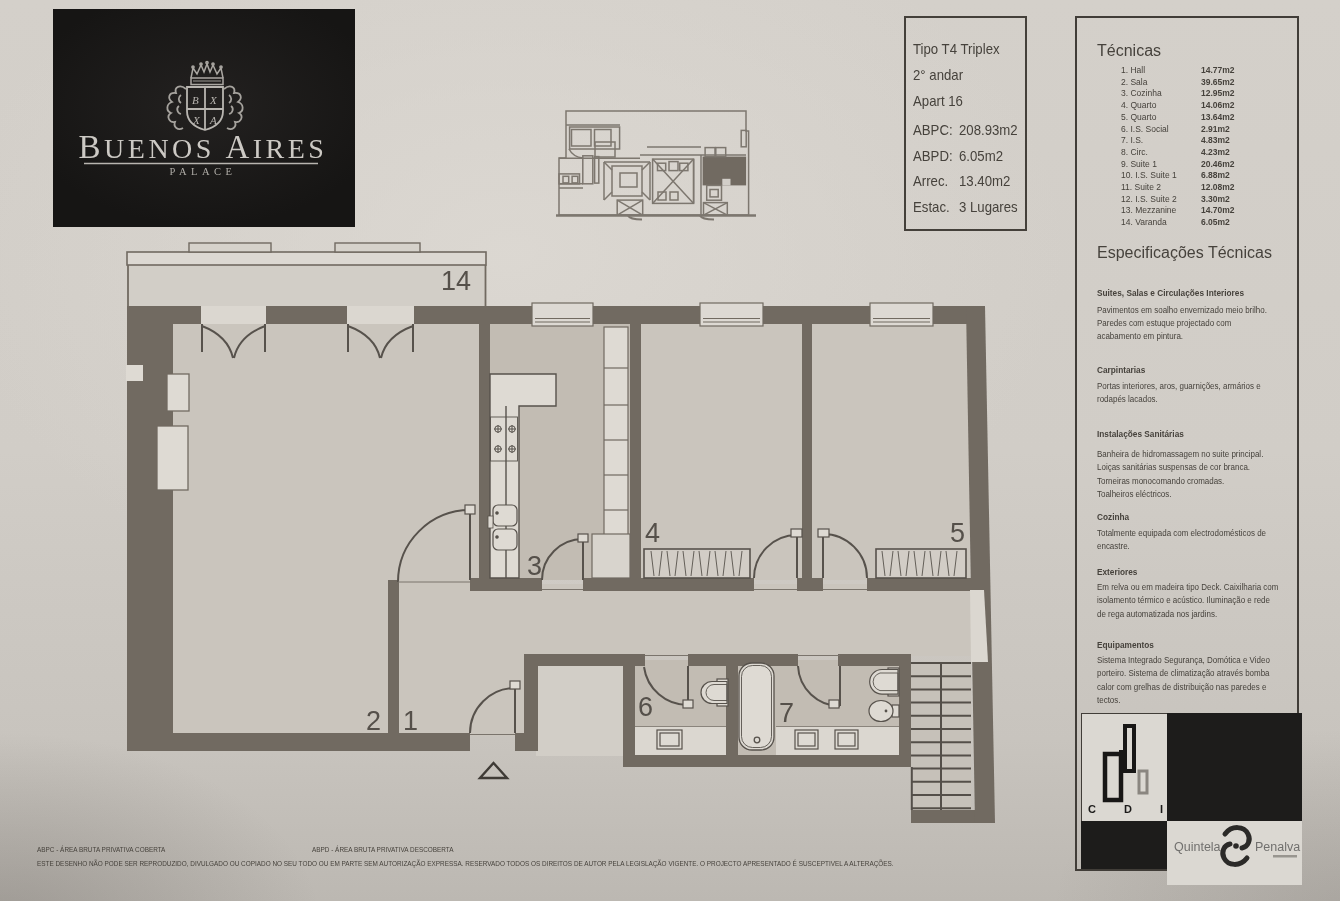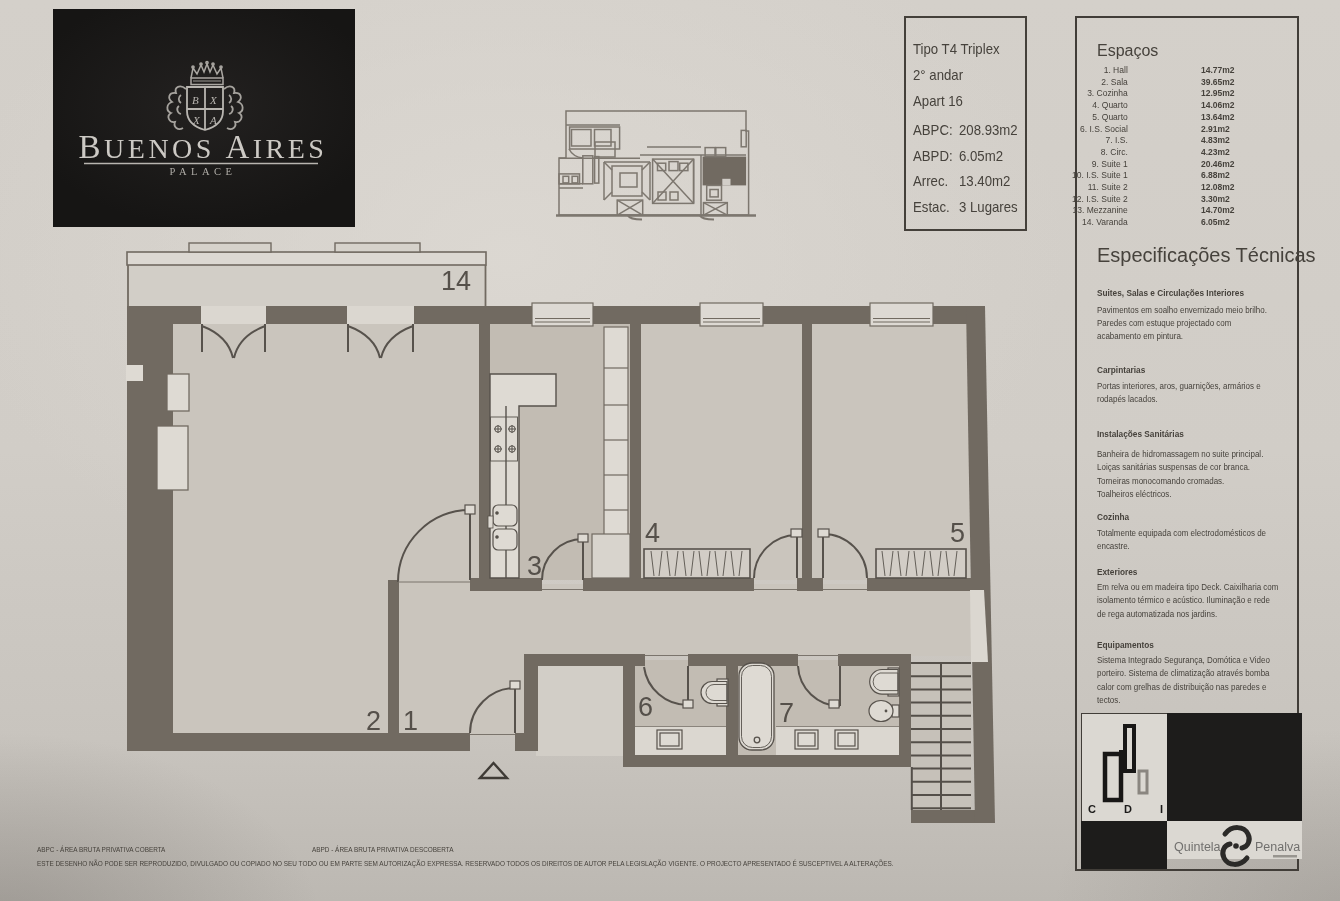--- a/index.html
+++ b/index.html
@@ -457,31 +457,31 @@
 </div>
 <div class="abs txt" style="left:959px;top:117px;width:80px;font-size:15px;line-height:25.5px;transform:scaleX(0.88);transform-origin:0 0;white-space:nowrap;">
   <div>208.93m2</div>
     <div>6.05m2</div>
     <div>13.40m2</div>
     <div>3 Lugares</div>
 </div>
 
 <div class="abs" style="left:1075px;top:16px;width:220px;height:851px;border:2px solid #413d38;"></div>
 
-<div class="abs txt" style="left:1097px;top:42px;font-size:16px;">Espaços</div>
-
-<div class="abs txt" style="left:1072px;top:65px;font-size:8.5px;line-height:11.7px;white-space:nowrap;text-align:right;">
+<div class="abs txt" style="left:1097px;top:42px;font-size:16px;">Técnicas</div>
+
+<div class="abs txt" style="left:1121px;top:65px;font-size:8.5px;line-height:11.7px;white-space:nowrap;">
   1. Hall<br>2. Sala<br>3. Cozinha<br>4. Quarto<br>5. Quarto<br>6. I.S. Social<br>7. I.S.<br>8. Circ.<br>9. Suite 1<br>10. I.S. Suite 1<br>11. Suite 2<br>12. I.S. Suite 2<br>13. Mezzanine<br>14. Varanda
 </div>
 
 <div class="abs txt" style="left:1201px;top:65px;font-size:8.5px;line-height:11.7px;white-space:nowrap;font-weight:bold;">
   14.77m2<br>39.65m2<br>12.95m2<br>14.06m2<br>13.64m2<br>2.91m2<br>4.83m2<br>4.23m2<br>20.46m2<br>6.88m2<br>12.08m2<br>3.30m2<br>14.70m2<br>6.05m2
 </div>
 
-<div class="abs txt" style="left:1097px;top:244px;font-size:20px;">Especificações Técnicas</div>
+<div class="abs txt" style="left:1097px;top:244px;font-size:16px;">Especificações Técnicas</div>
 
 <div class="abs txt" style="left:1097px;top:287px;font-size:9.5px;font-weight:bold;transform:scaleX(0.87);transform-origin:0 0;white-space:nowrap;">Suites, Salas e Circulações Interiores</div>
 <div class="abs txt" style="left:1097px;top:303px;font-size:9.5px;line-height:13px;transform:scaleX(0.84);transform-origin:0 0;white-space:nowrap;">Pavimentos em soalho envernizado meio brilho.<br>Paredes com estuque projectado com<br>acabamento em pintura.</div>
 
 <div class="abs txt" style="left:1097px;top:364px;font-size:9.5px;font-weight:bold;transform:scaleX(0.87);transform-origin:0 0;white-space:nowrap;">Carpintarias</div>
 <div class="abs txt" style="left:1097px;top:379px;font-size:9.5px;line-height:13px;transform:scaleX(0.84);transform-origin:0 0;white-space:nowrap;">Portas interiores, aros, guarnições, armários e<br>rodapés lacados.</div>
 
 <div class="abs txt" style="left:1097px;top:428px;font-size:9.5px;font-weight:bold;transform:scaleX(0.87);transform-origin:0 0;white-space:nowrap;">Instalações Sanitárias</div>
 <div class="abs txt" style="left:1097px;top:447px;font-size:9.5px;line-height:13.3px;transform:scaleX(0.84);transform-origin:0 0;white-space:nowrap;">Banheira  de hidromassagem no suite principal.<br>Loiças sanitárias suspensas de cor branca.<br>Torneiras monocomando cromadas.<br>Toalheiros eléctricos.</div>
 
@@ -507,21 +507,21 @@
       <text x="6" y="99" font-family="Liberation Sans, sans-serif" font-size="11" font-weight="bold" fill="#1b1a19">C</text>
       <text x="42" y="99" font-family="Liberation Sans, sans-serif" font-size="11" font-weight="bold" fill="#1b1a19">D</text>
       <text x="78" y="99" font-family="Liberation Sans, sans-serif" font-size="11" font-weight="bold" fill="#1b1a19">I</text>
     </svg>
   </div>
 
   <div class="abs" style="left:86px;top:0;width:135px;height:108px;background:#1d1c1b;"></div>
 
   <div class="abs" style="left:0;top:108px;width:86px;height:48px;background:#1d1c1b;"></div>
 
-  <div class="abs" style="left:86px;top:108px;width:135px;height:38px;background:#dbd8d2;">
+  <div class="abs" style="left:86px;top:108px;width:135px;height:64px;background:#dbd8d2;">
     <svg width="135" height="48" viewBox="0 0 135 48" xmlns="http://www.w3.org/2000/svg">
 
       <text x="7" y="30" font-family="Liberation Sans, sans-serif" font-size="12.5" fill="#71706e">Quintela</text>
 
       <path d="M58,13 C65,4 77,5 81,13 C84,19 81,26 75,27" fill="none" stroke="#2b2a28" stroke-width="5" stroke-linecap="round"></path>
       <path d="M80,37 C73,46 61,45 57,37 C54,31 57,24 63,23" fill="none" stroke="#2b2a28" stroke-width="5" stroke-linecap="round"></path>
       <circle cx="69" cy="25" r="2.8" fill="#2b2a28"></circle>
 
       <text x="88" y="30" font-family="Liberation Sans, sans-serif" font-size="12.5" fill="#71706e">Penalva</text>
 

